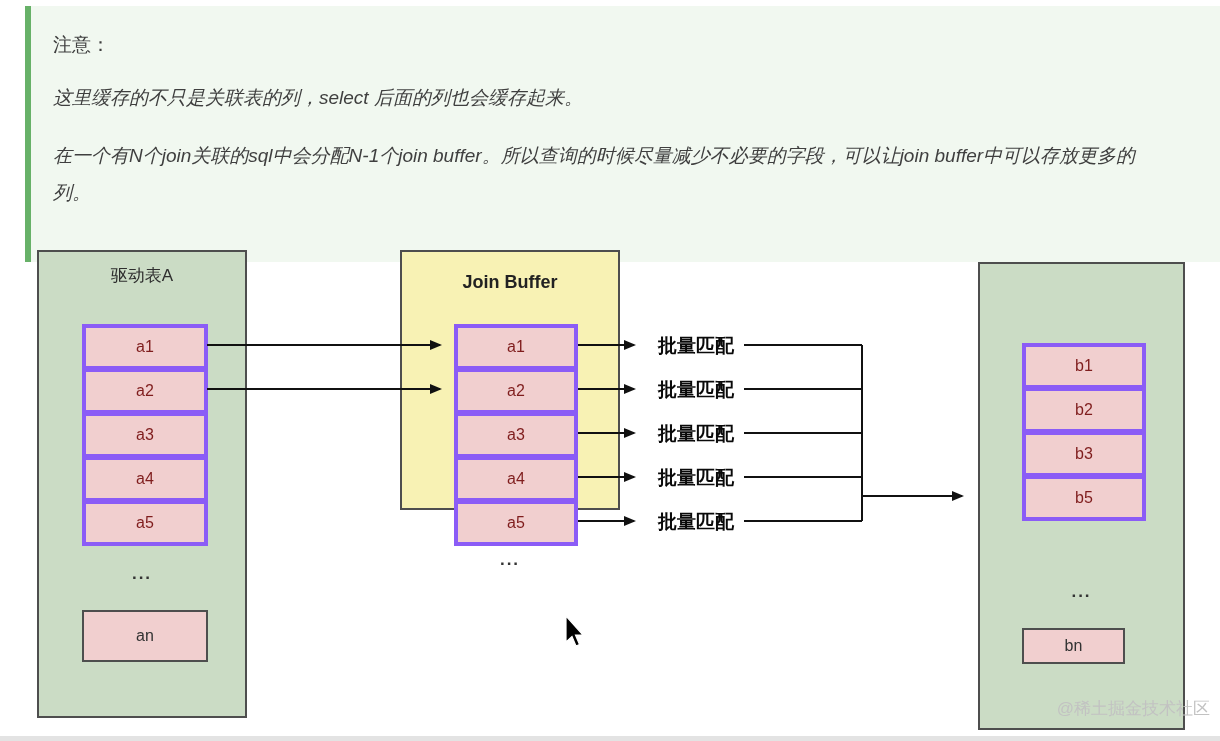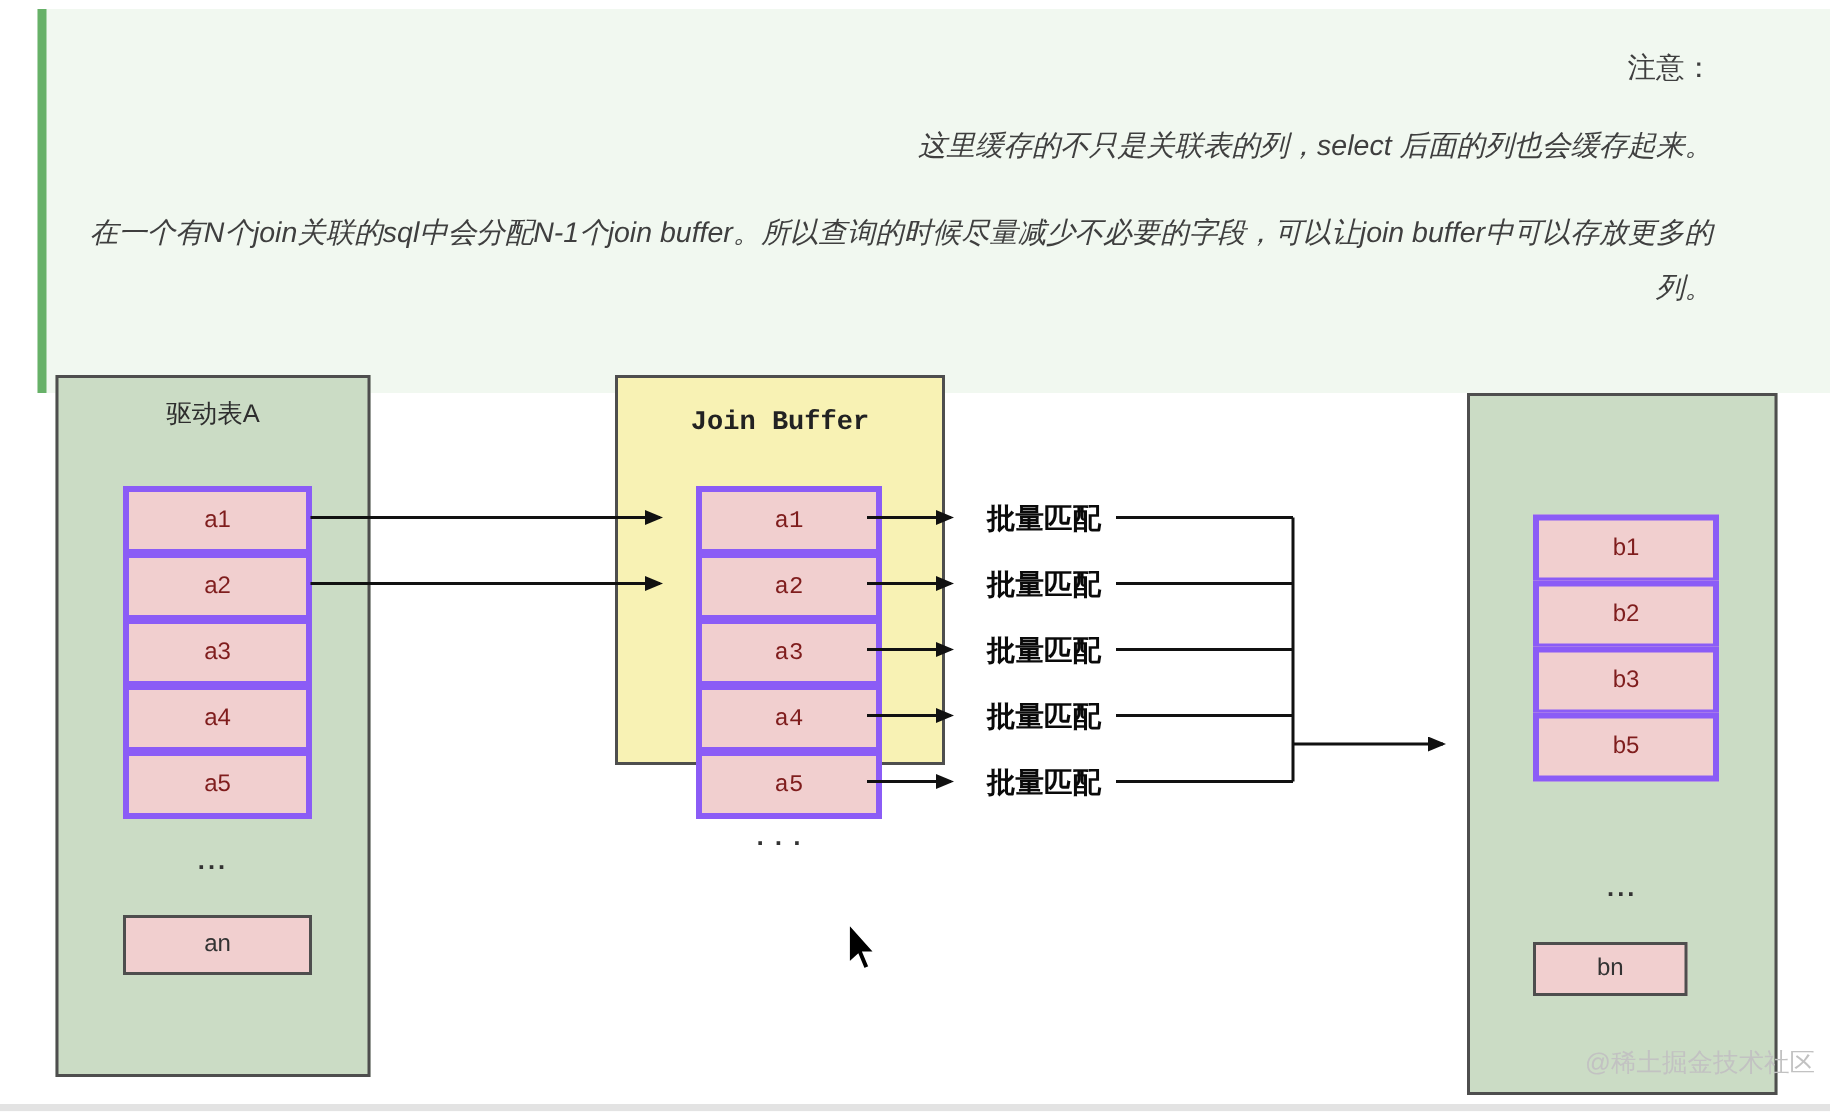--- a/index.html
+++ b/index.html
@@ -3,44 +3,44 @@
 <meta charset="utf-8">
 <style>
   * { margin:0; padding:0; box-sizing:border-box; }
   html,body { background:#fff; }
   body { font-family:"Liberation Sans","DejaVu Sans",sans-serif; }
   .page { position:relative; width:1220px; height:741px; background:#ffffff; overflow:hidden; }
 
   
   .note { position:absolute; left:25px; top:6px; width:1195px; height:256px;
           background:var(--note-bg,#f1f8f0); border-left:6px solid var(--note-border,#67b168);
-          padding:26px 78px 0 22px; color:#3f3f3f;text-align:right; }
+          padding:26px 78px 0 22px; color:#3f3f3f; }
   .note-title { font-size:19px; }
   .note p { font-size:19px; line-height:37px; margin-top:21px;font-style:italic; }
 
   
   .tbox { position:absolute; border:2px solid #4e4e4e; }
   .tbox .title { text-align:center; font-size:17px; color:#2e2e2e; }
   #tableA { left:37px; top:250px; width:210px; height:468px; background:var(--table-bg,#cbdcc5); }
   #tableA .title { margin-top:12px; }
-  #joinBuffer { left:410px; top:250px; width:220px; height:260px; background:var(--buffer-bg,#f8f2b4);font-family:Liberation Mono, monospace; }
+  #joinBuffer { left:400px; top:250px; width:220px; height:260px; background:var(--buffer-bg,#f8f2b4); }
   #joinBuffer .title { margin-top:20px; font-weight:bold; font-size:18px; color:#222; }
   #tableB { left:978px; top:262px; width:207px; height:468px; background:var(--table-bg,#cbdcc5); }
   #tableB .title { margin-top:26px; }
 
   .cells { position:absolute; }
   .cell { width:100%; height:46px; margin-top:-2px; border:4px solid #8b5cf6;
           background:var(--row-bg,#f1cfcf); display:flex; align-items:center; justify-content:center;
           font-size:16px; color:#7f1d1d; }
   .cell:first-child { margin-top:0; }
   #cellsA { left:43px; top:72px; width:126px; }
   #cellsJB { left:52px; top:72px; width:124px; }
   #cellsB { left:42px; top:79px; width:124px; }
 
-  .single-cell { position:absolute; height:40px; border:2px solid #4e4e4e; background:var(--row-bg,#f1cfcf);
+  .single-cell { position:absolute; height:52px; border:2px solid #4e4e4e; background:var(--row-bg,#f1cfcf);
                  display:flex; align-items:center; justify-content:center; font-size:16px; color:#333; }
   #cellAn { left:43px; top:358px; width:126px; }
   #cellBn { left:42px; top:364px; width:103px; height:36px; }
 
   .ellipsis { position:absolute; left:0; width:100%; text-align:center; font-size:17px; font-weight:bold;
               letter-spacing:2px; color:#333; }
   #ellA { top:312px; }
   #ellJB { top:298px; }
   #ellB { top:318px; }
 

